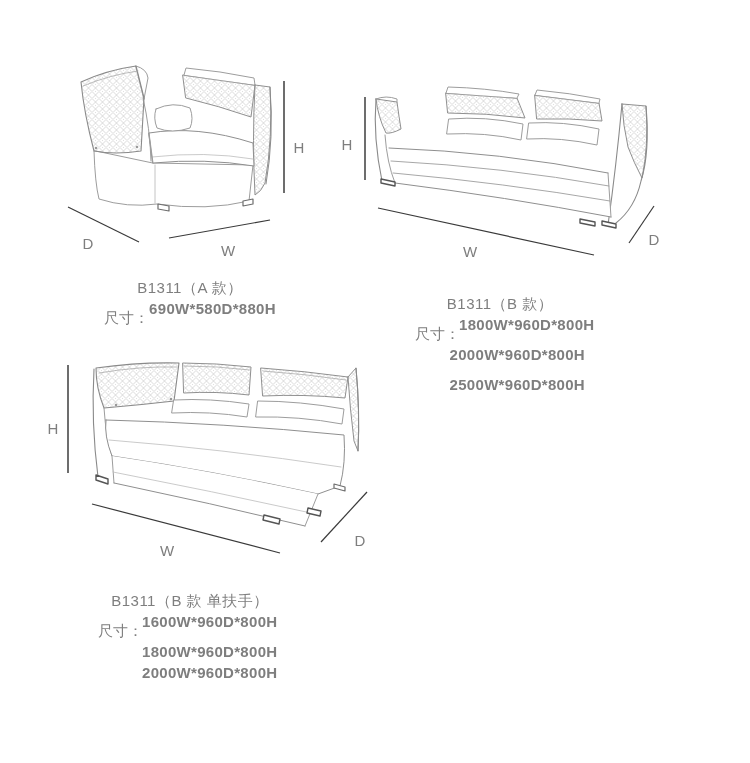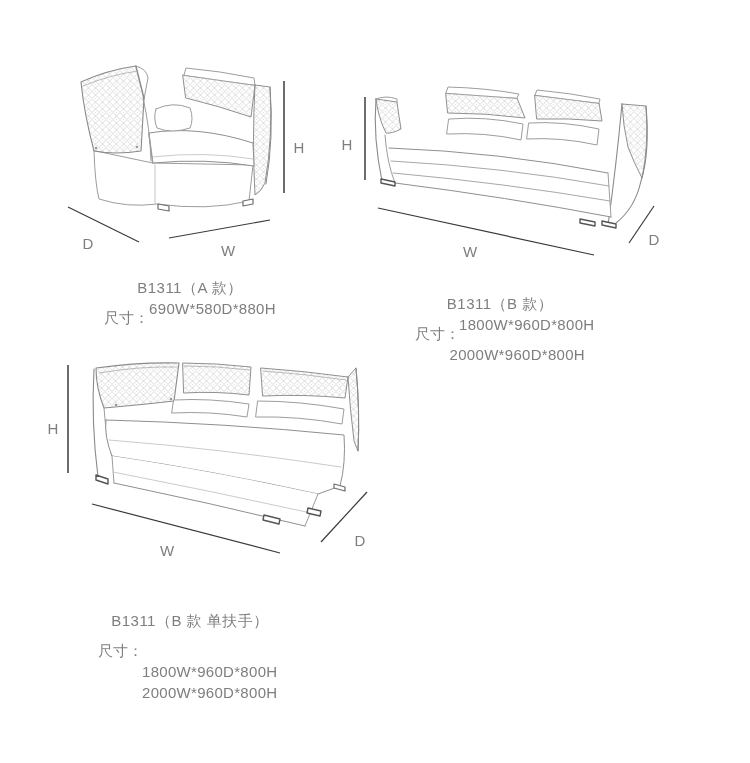--- a/index.html
+++ b/index.html
@@ -6,21 +6,21 @@
   html,body { background:#ffffff; }
   .sheet {
     position:relative; width:750px; height:763px; background:#ffffff;
     font-family:"Liberation Sans","DejaVu Sans",sans-serif; overflow:hidden;
   }
   .fig { position:absolute; }
   .caption { position:absolute; color:#7e7e7e; font-size:15px; line-height:21px; }
   .caption .title { text-align:center; letter-spacing:0.5px; white-space:nowrap; }
   .caption .row { display:flex; white-space:nowrap; }
   .caption .row .lbl { width:44px; text-align:right;margin-top:9px; }
-  .caption .row .val { text-align:left; letter-spacing:0.3px; }
+  .caption .row .val { text-align:left; letter-spacing:0.3px;font-weight:bold; }
   .caption.center .row { justify-content:center; }
   .caption.center .row .lbl { width:auto; }
   svg text { font-family:"Liberation Sans","DejaVu Sans",sans-serif; font-size:15px; fill:#7e7e7e; }
   svg { display:block; }
 </style>
 </head>
 <body>
 
 <div class="sheet">
 
@@ -182,26 +182,31 @@
       <span class="lbl">尺寸：</span>
         <span class="val">1800W*960D*800H</span>
     </div>
     <div class="row">
       <span class="lbl"></span>
         <span class="val">2000W*960D*800H</span>
     </div>
     <div class="row">
       <span class="lbl"></span>
     </div>
-  </div>
-
-  <div class="caption" style="left:98px; top:610px; width:184px;">
+    <div class="row">
+      <span class="lbl"></span>
+        <span class="val">2500W*960D*800H</span>
+    </div>
+  </div>
+
+  <div class="caption" style="left:98px; top:590px; width:184px;">
     <div class="title">B1311（B 款 单扶手）</div>
     <div class="row">
       <span class="lbl">尺寸：</span>
+        <span class="val">1600W*960D*800H</span>
     </div>
     <div class="row">
       <span class="lbl"></span>
         <span class="val">1800W*960D*800H</span>
     </div>
     <div class="row">
       <span class="lbl"></span>
         <span class="val">2000W*960D*800H</span>
     </div>
   </div>

